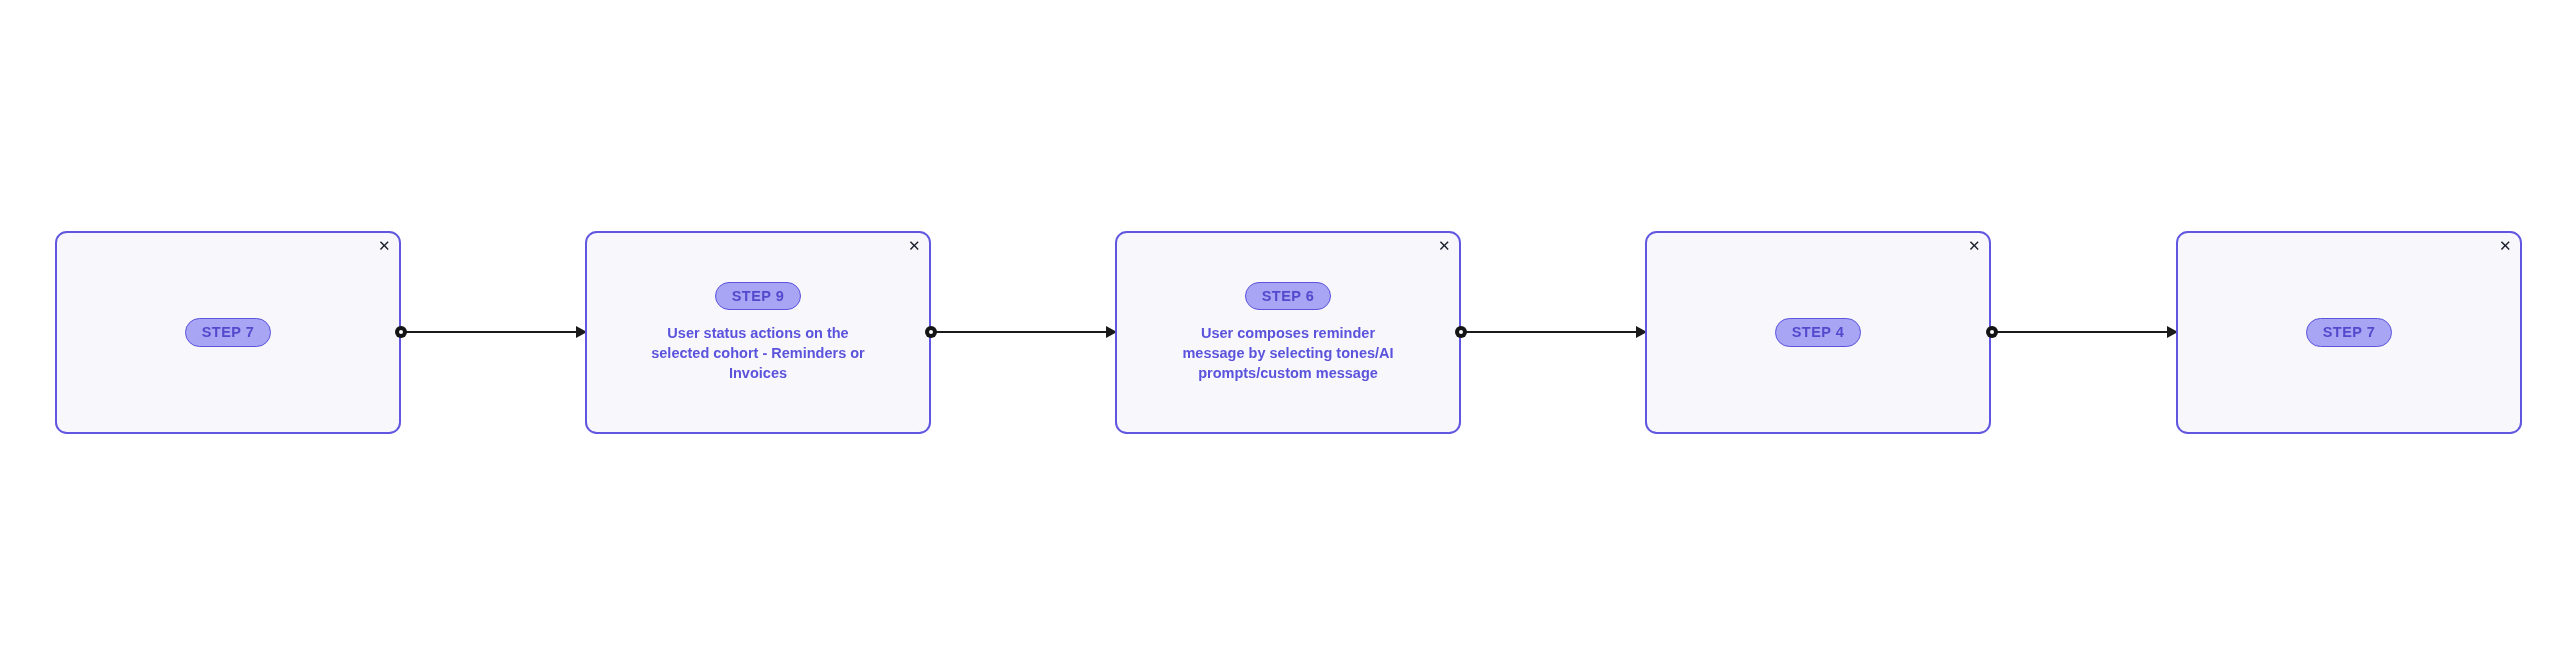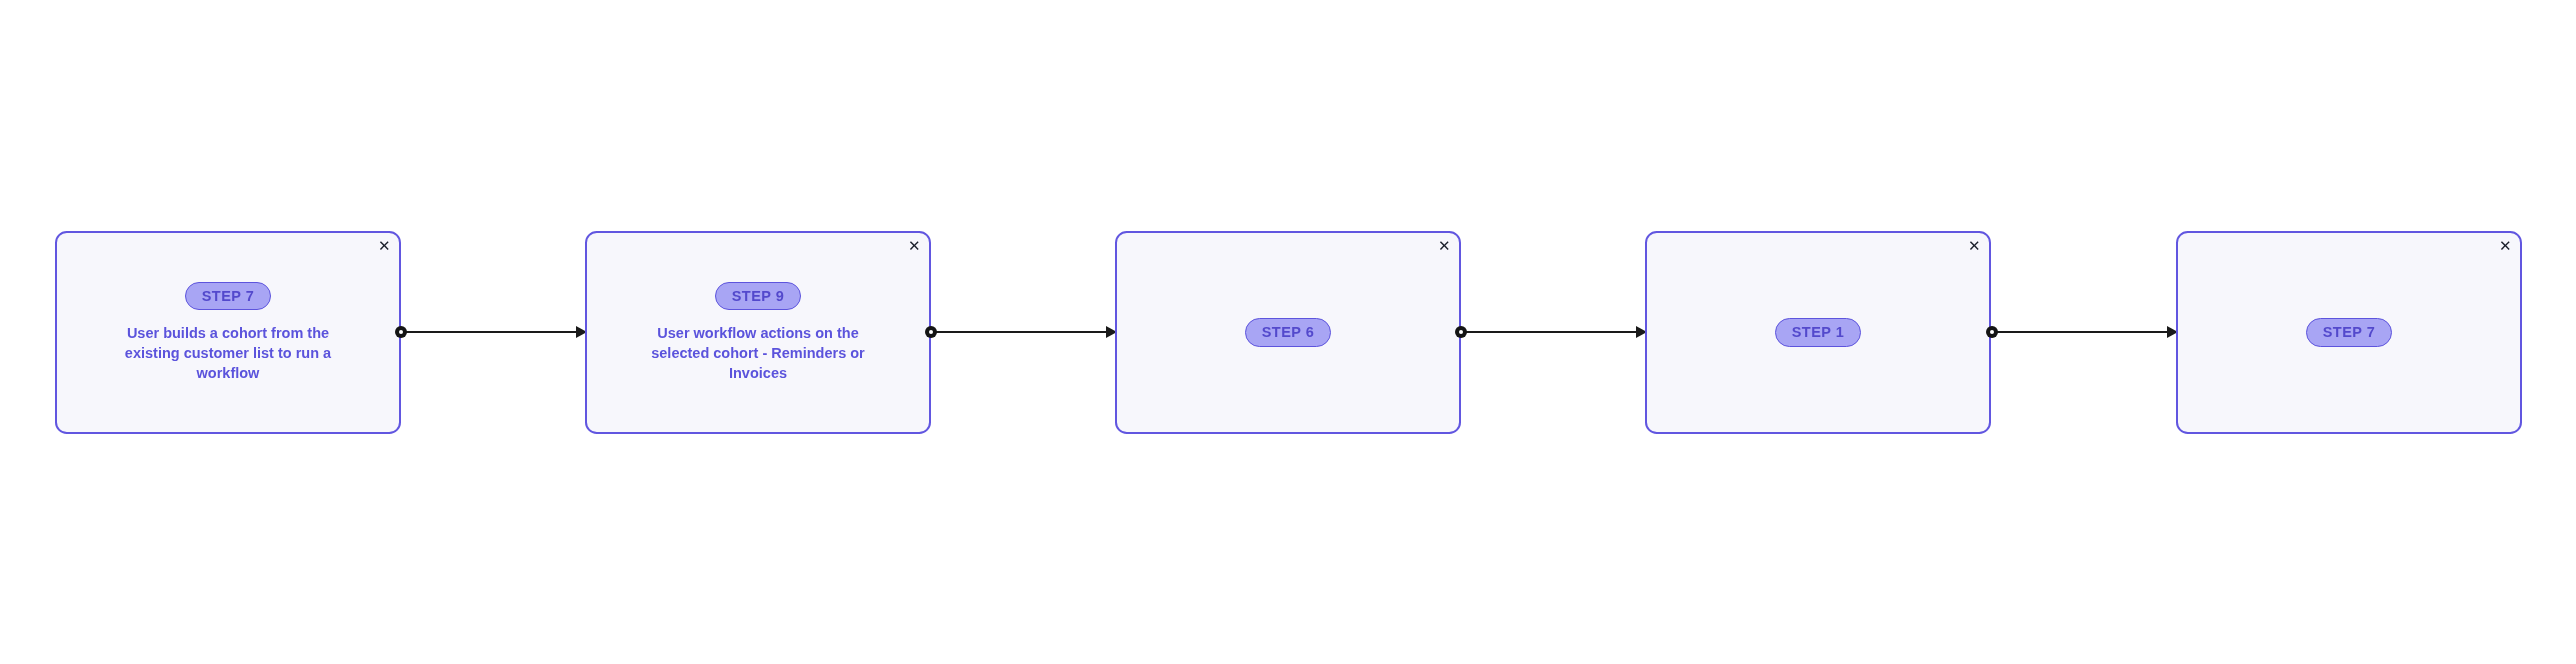--- a/index.html
+++ b/index.html
@@ -116,65 +116,65 @@
   }
 </style>
 </head>
 <body>
 
 <div class="canvas">
 
   <div class="card card-1">
     <button class="close-btn">✕</button>
     <span class="badge">STEP 7</span>
-    <p class="desc">User builds a cohort from the
-existing customer list to run a
-workflow</p>
   </div>
 
   <div class="connector conn-1">
     <span class="edge-line"></span>
     <span class="edge-dot">
         <span class="hole"></span>
       </span>
     <span class="edge-arrow"></span>
   </div>
 
   <div class="card card-2">
     <button class="close-btn">✕</button>
     <span class="badge">STEP 9</span>
-    <p class="desc">User workflow actions on the
+    <p class="desc">User status actions on the
 selected cohort - Reminders or
 Invoices</p>
   </div>
 
   <div class="connector conn-2">
     <span class="edge-line"></span>
     <span class="edge-dot">
         <span class="hole"></span>
       </span>
     <span class="edge-arrow"></span>
   </div>
 
   <div class="card card-3">
     <button class="close-btn">✕</button>
     <span class="badge">STEP 6</span>
+    <p class="desc">User composes reminder
+message by selecting tones/AI
+prompts/custom message</p>
   </div>
 
   <div class="connector conn-3">
     <span class="edge-line"></span>
     <span class="edge-dot">
         <span class="hole"></span>
       </span>
     <span class="edge-arrow"></span>
   </div>
 
   <div class="card card-4">
     <button class="close-btn">✕</button>
-    <span class="badge">STEP 1</span>
+    <span class="badge">STEP 4</span>
   </div>
 
   <div class="connector conn-4">
     <span class="edge-line"></span>
     <span class="edge-dot">
         <span class="hole"></span>
       </span>
     <span class="edge-arrow"></span>
   </div>
 

